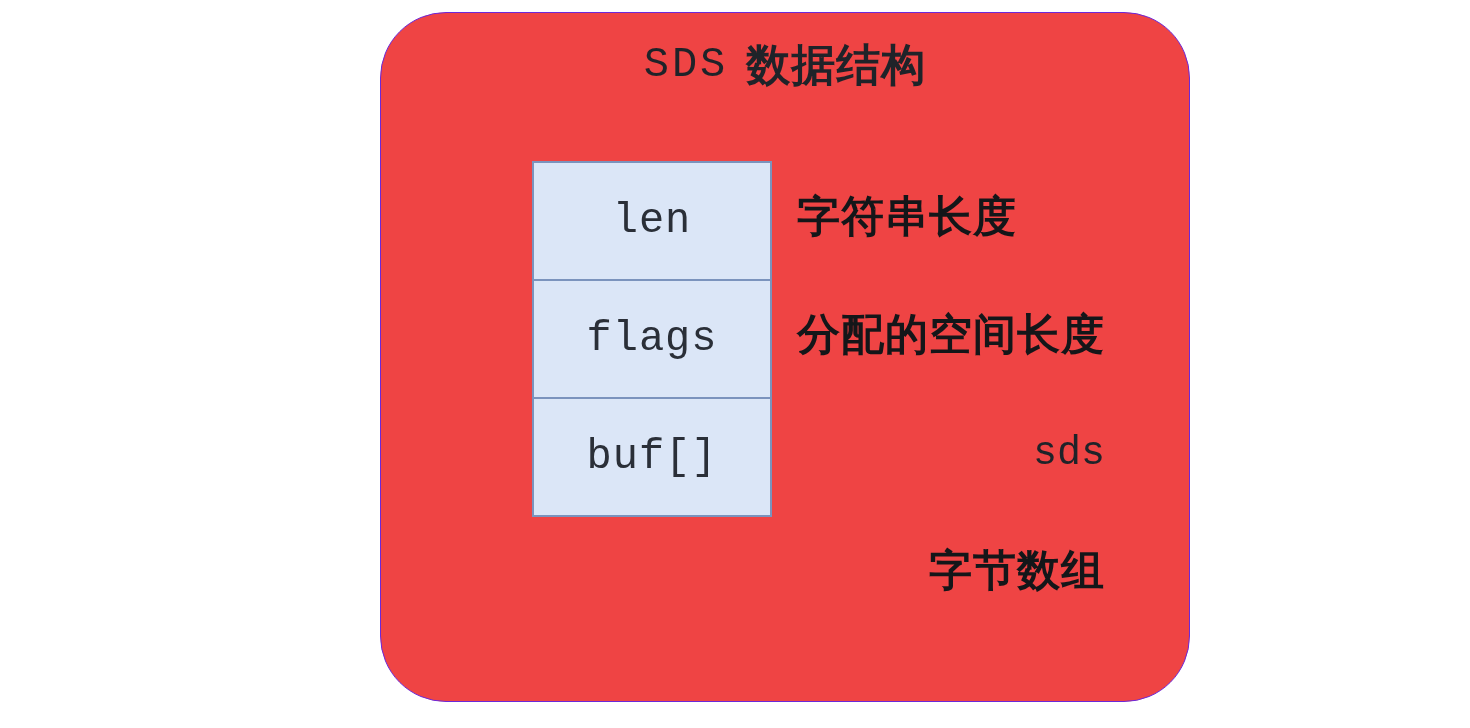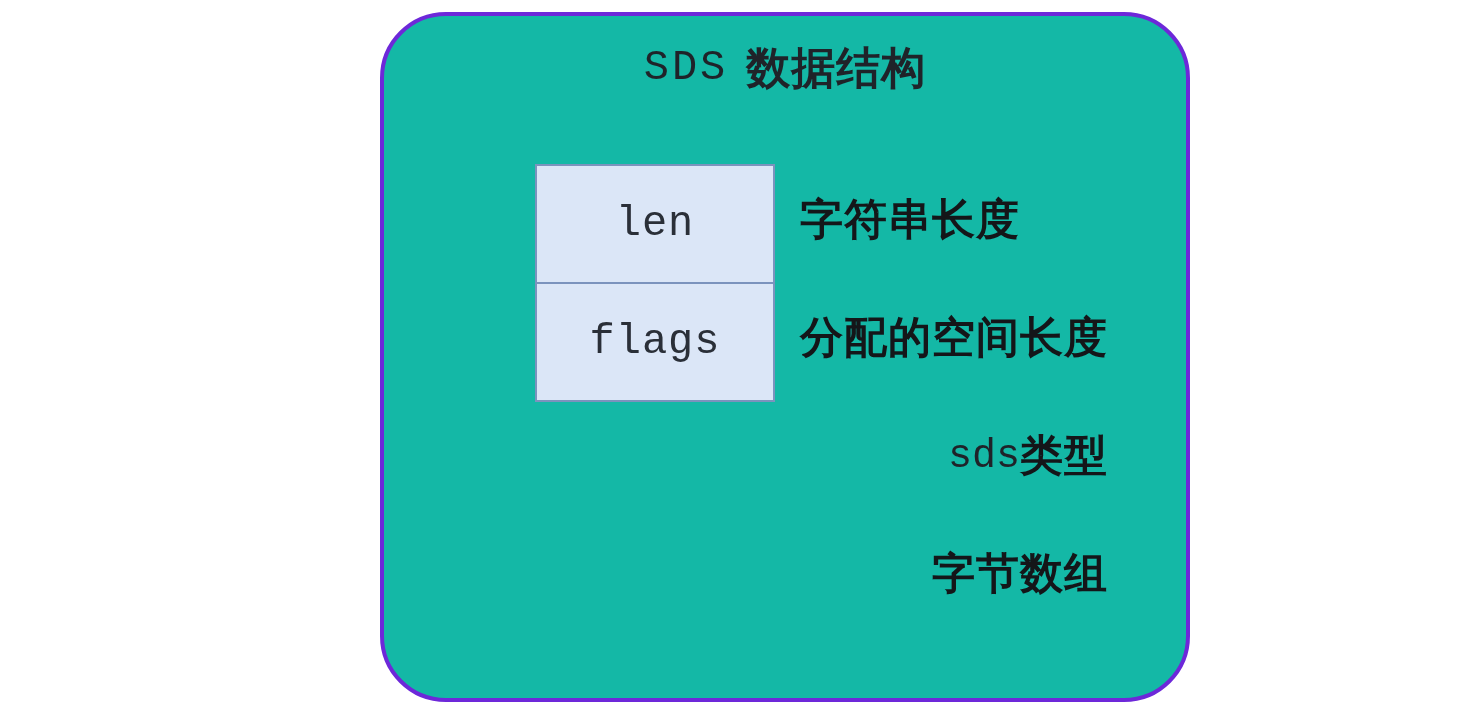--- a/index.html
+++ b/index.html
@@ -11,22 +11,22 @@
   }
   .canvas {
     position: relative;
     width: 1470px; height: 728px;
     background: #ffffff;
   }
   .card {
     position: absolute;
     left: 380px; top: 12px;
     width: 810px; height: 690px;
-    background: #14b8a6;
-    border: 4px solid #6d28d9;
+    background: #ef4444;
+    border: 1px solid #6d28d9;
     border-radius: 66px;
   }
   .title {
     position: absolute;
     left: 0; top: 26px;
     width: 100%; height: 52px;
     display: flex;
     align-items: center;
     justify-content: center;
     gap: 18px;
@@ -99,34 +99,36 @@
       <span class="cjk">数据结构</span>
     </div>
 
     <div class="stack">
       <div class="cell">
         <span>len</span>
       </div>
       <div class="cell">
         <span>flags</span>
       </div>
+      <div class="cell">
+        <span>buf[]</span>
+      </div>
     </div>
 
     <div class="labels">
       <div class="label-row">
         <span class="mono-sm"></span>
           <span class="cjk">字符串长度</span>
       </div>
       <div class="label-row">
         <span class="mono-sm"></span>
           <span class="cjk">分配的空间长度</span>
       </div>
       <div class="label-row">
         <span class="mono-sm">sds</span>
-          <span class="cjk">类型</span>
       </div>
       <div class="label-row">
         <span class="mono-sm"></span>
           <span class="cjk">字节数组</span>
       </div>
     </div>
 
   </div>
 </div>
 

